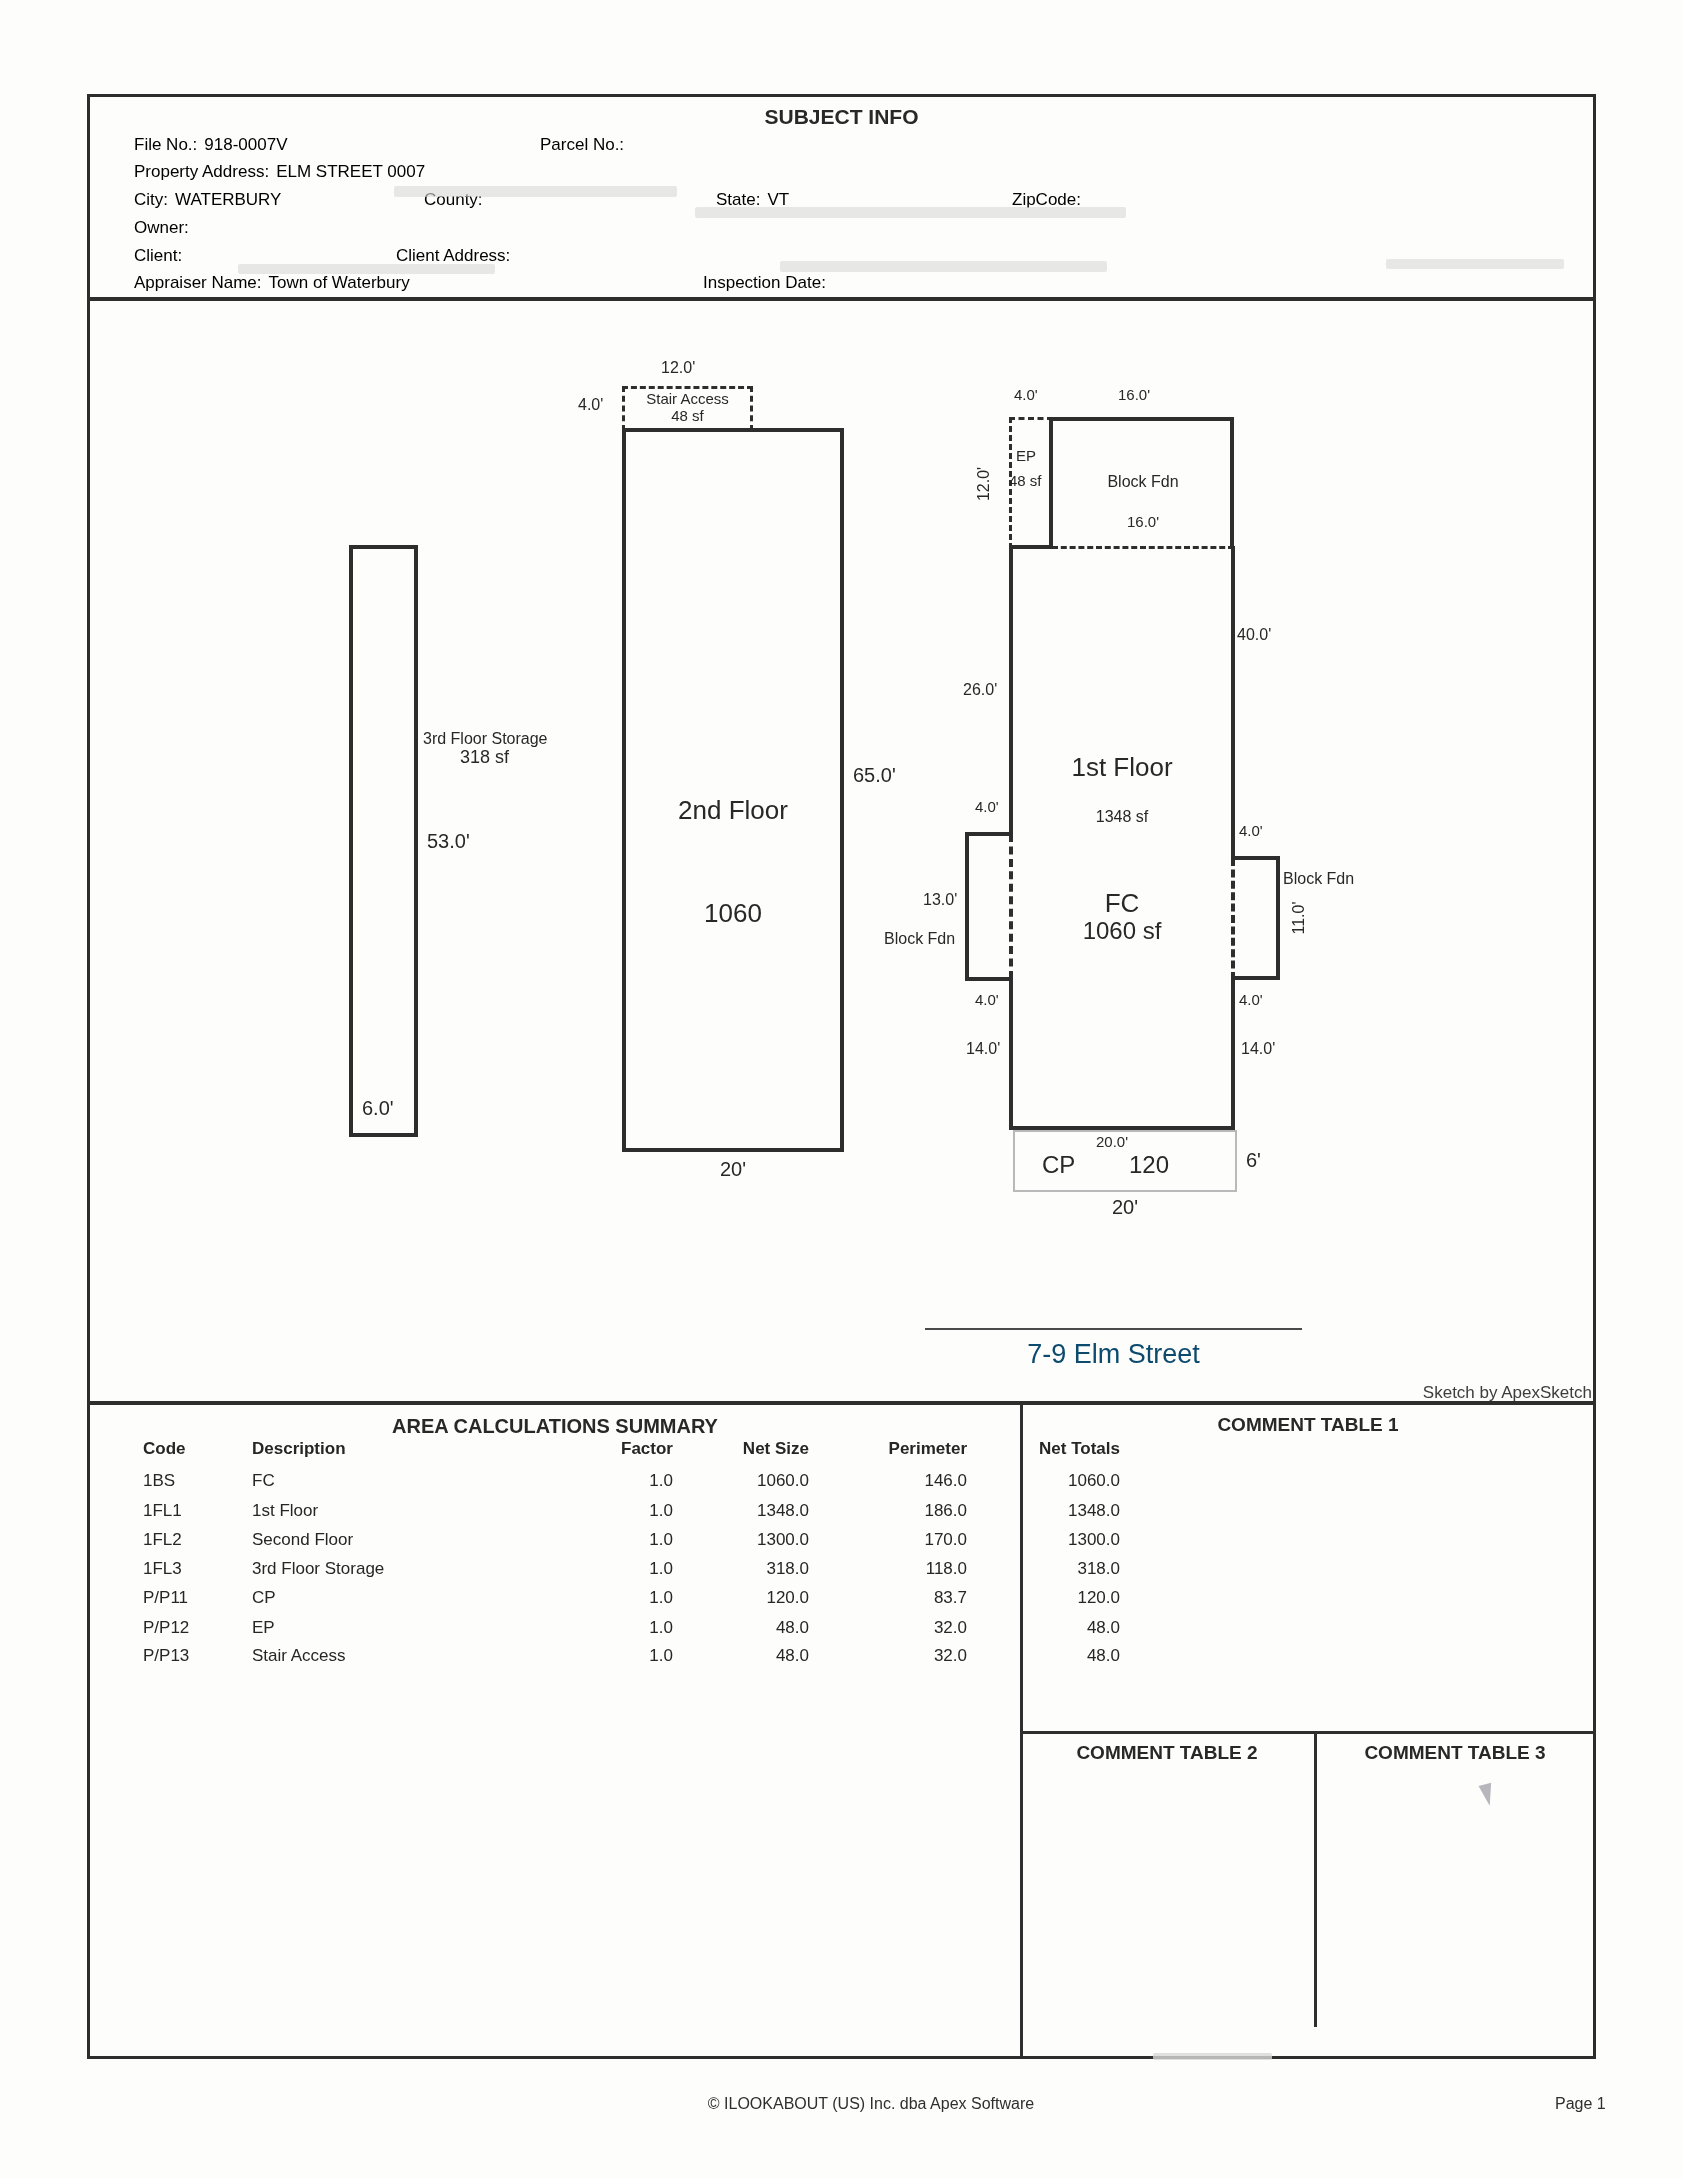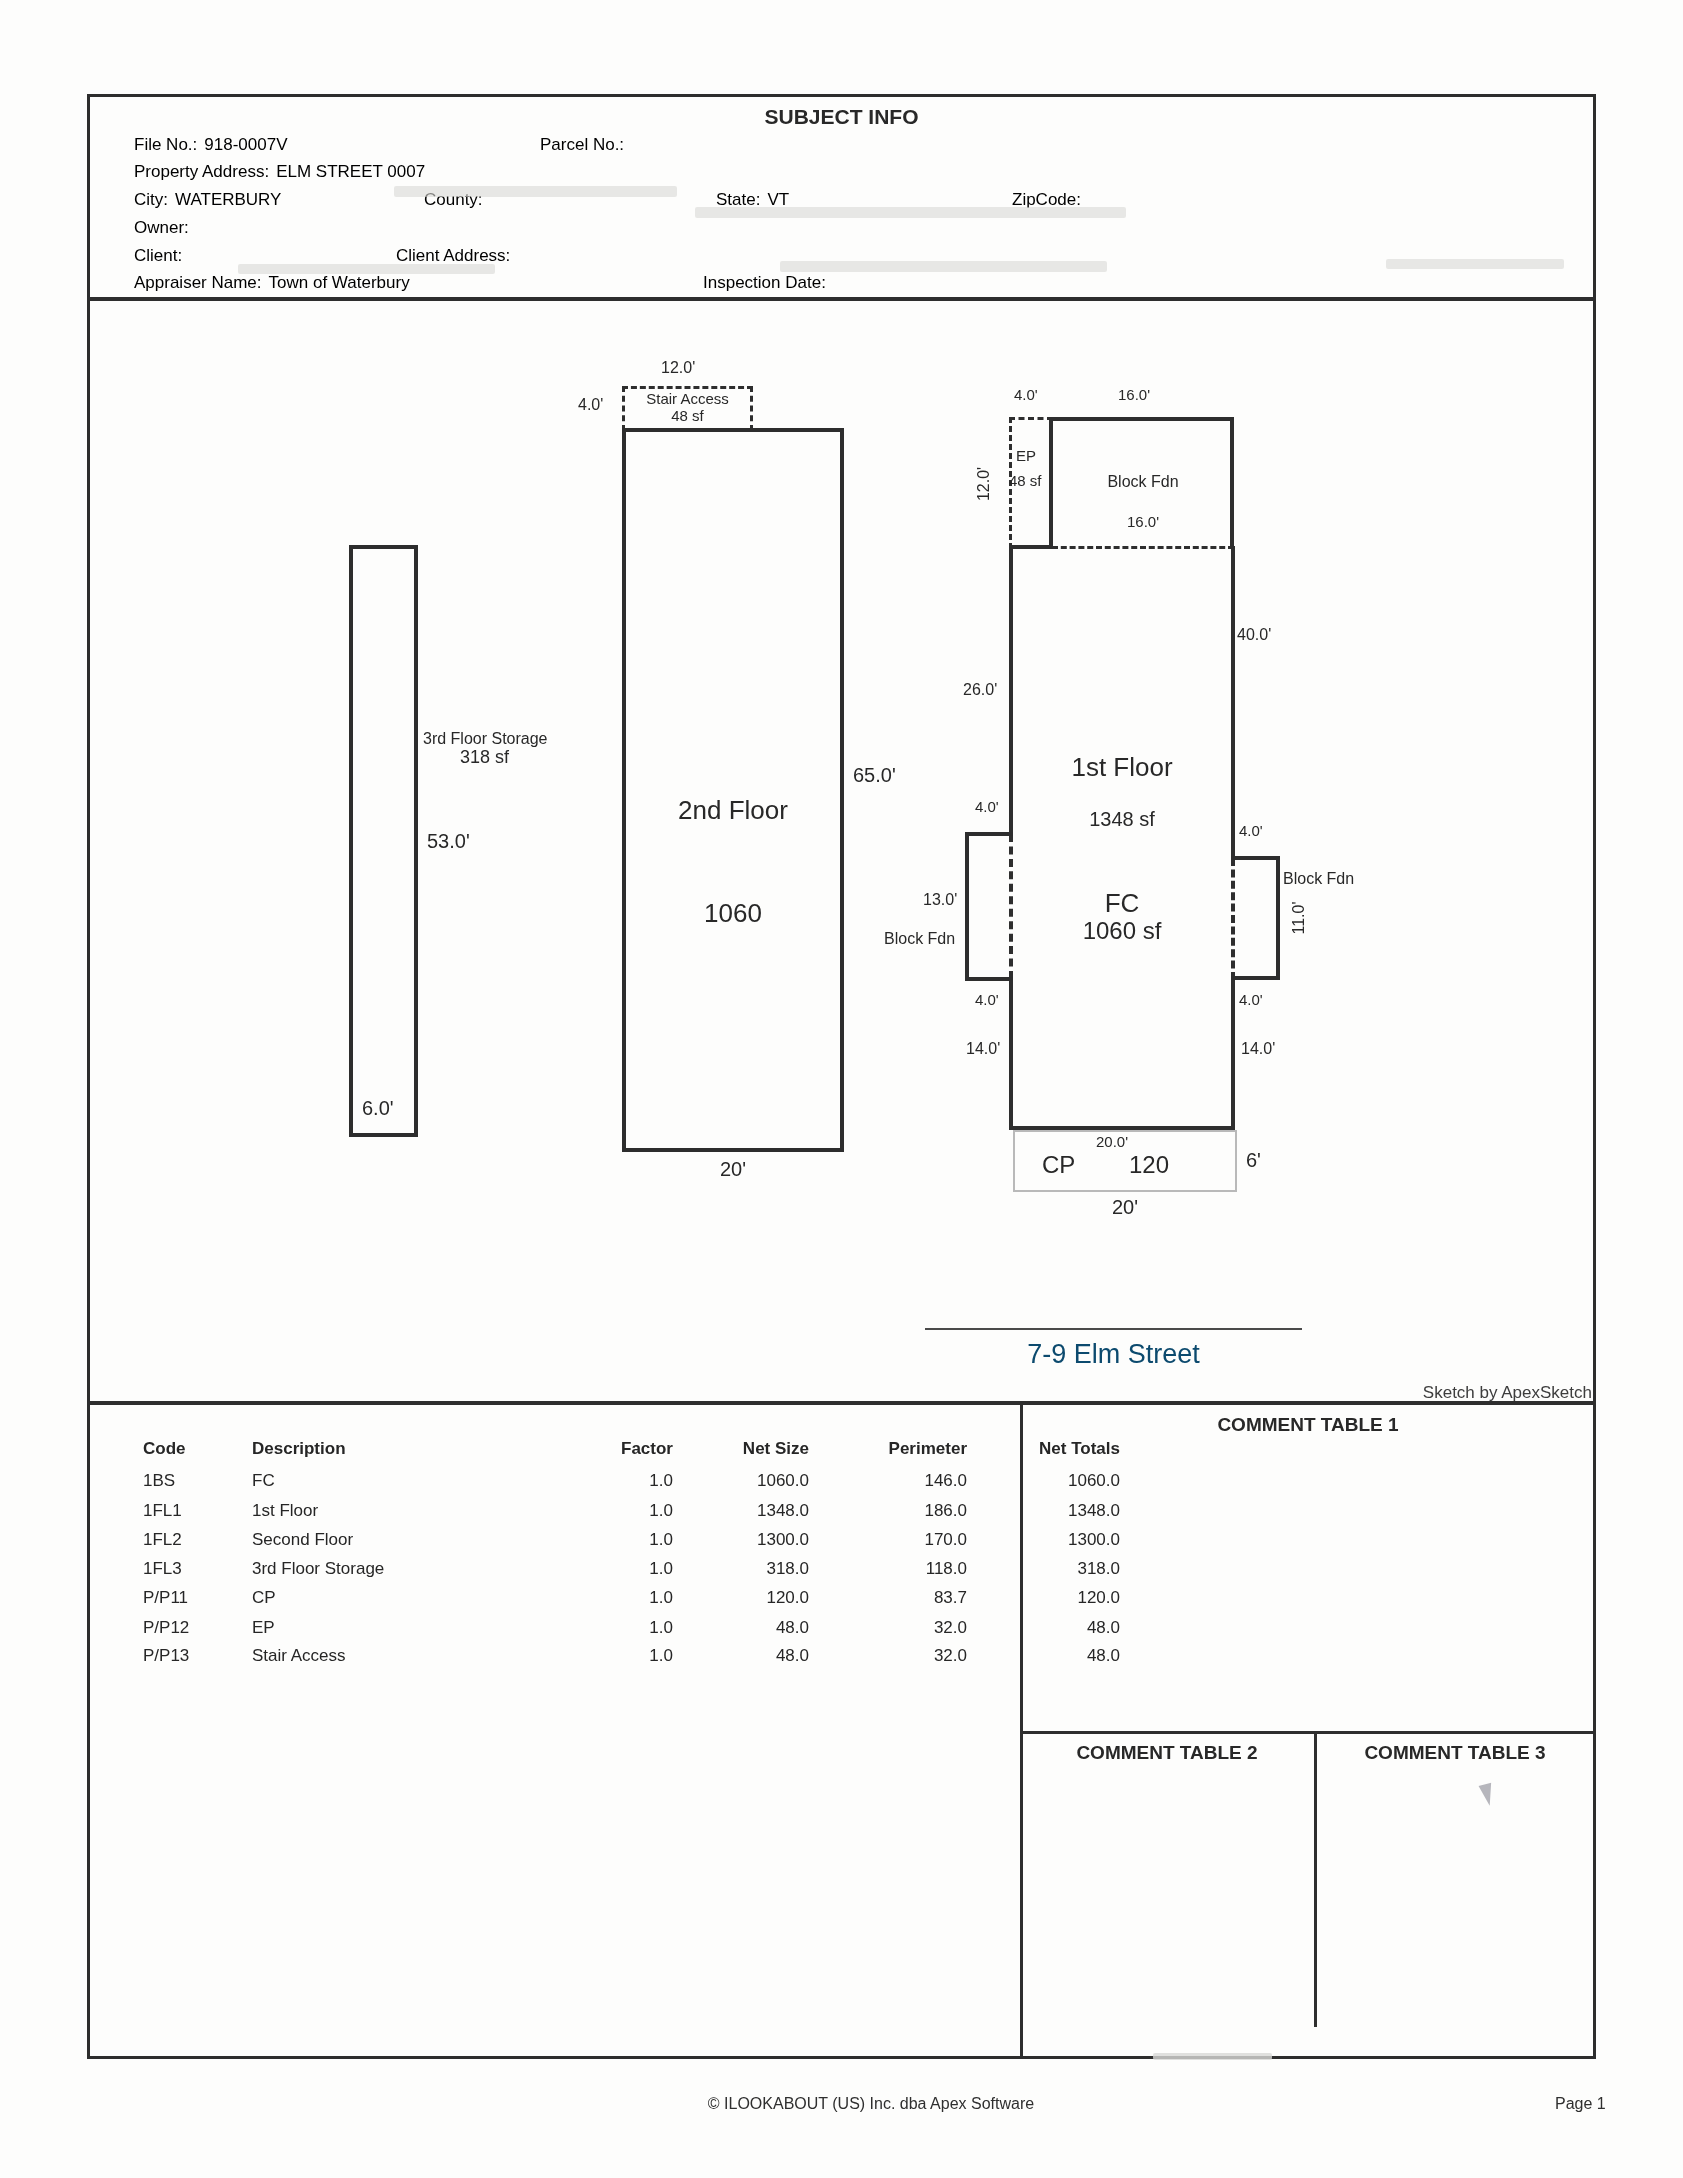--- a/index.html
+++ b/index.html
@@ -123,21 +123,21 @@
   <div class="vl" style="left:1231px;top:546px;height:314px;"></div>
   <div class="vl vld" style="left:1231px;top:858px;height:122px;"></div>
   <div class="vl" style="left:1231px;top:978px;height:151px;"></div>
   <div class="hl" style="left:1009px;top:1126px;width:226px;"></div>
 
   <div class="box" style="left:965px;top:832px;width:48px;height:149px;border-width:4px;border-right:none;"></div>
 
   <div class="box" style="left:1231px;top:856px;width:49px;height:124px;border-width:4px;border-left:none;"></div>
 
   <div class="lbl ctr" style="left:1009px;top:752px;width:226px;font-size:26px;">1st Floor</div>
-  <div class="lbl ctr" style="left:1009px;top:808px;width:226px;font-size:20px;">1348 sf</div>
+  <div class="lbl ctr" style="left:1009px;top:808px;width:226px;font-size:16px;">1348 sf</div>
   <div class="lbl ctr" style="left:1009px;top:888px;width:226px;font-size:26px;">FC</div>
   <div class="lbl ctr" style="left:1009px;top:917px;width:226px;font-size:24px;">1060 sf</div>
 
   <div class="lbl" style="left:963px;top:681px;font-size:16px;">26.0'</div>
   <div class="lbl" style="left:975px;top:798px;font-size:15px;">4.0'</div>
   <div class="lbl" style="left:923px;top:891px;font-size:16px;">13.0'</div>
   <div class="lbl" style="left:884px;top:930px;font-size:16px;">Block Fdn</div>
   <div class="lbl" style="left:975px;top:991px;font-size:15px;">4.0'</div>
   <div class="lbl" style="left:966px;top:1040px;font-size:16px;">14.0'</div>
 
@@ -155,20 +155,21 @@
   <div class="lbl" style="left:1246px;top:1149px;font-size:20px;">6'</div>
   <div class="lbl ctr" style="left:1013px;top:1196px;width:224px;font-size:20px;">20'</div>
 
   <div class="hl" style="left:925px;top:1328px;width:377px;border-top:2px solid #4a4a4a;"></div>
   <div class="lbl ctr" style="left:925px;top:1339px;width:377px;font-size:27px;color:#0c4a6e;">7-9 Elm Street</div>
   <div class="lbl" style="right:91px;top:1383px;font-size:17px;color:#3d3d3d;">Sketch by ApexSketch</div>
 
   <div class="hl" style="left:87px;top:1401px;width:1509px;"></div>
   <div class="vl vl3" style="left:1020px;top:1401px;height:656px;"></div>
 
+  <div class="lbl b ctr" style="left:87px;top:1415px;width:936px;font-size:20px;">AREA CALCULATIONS SUMMARY</div>
 
   <div class="trow b" style="top:1439px;font-weight:bold;">
     <span class="cc b">Code</span>
     <span class="cd b">Description</span>
     <span class="cf b">Factor</span>
     <span class="cs b">Net Size</span>
     <span class="cq b">Perimeter</span>
     <span class="ct b">Net Totals</span>
   </div>
 

